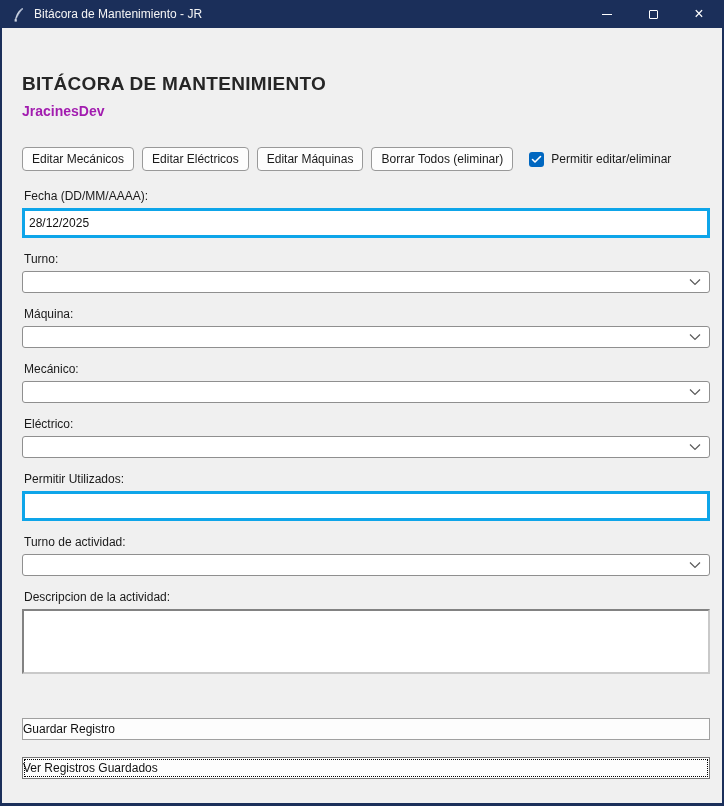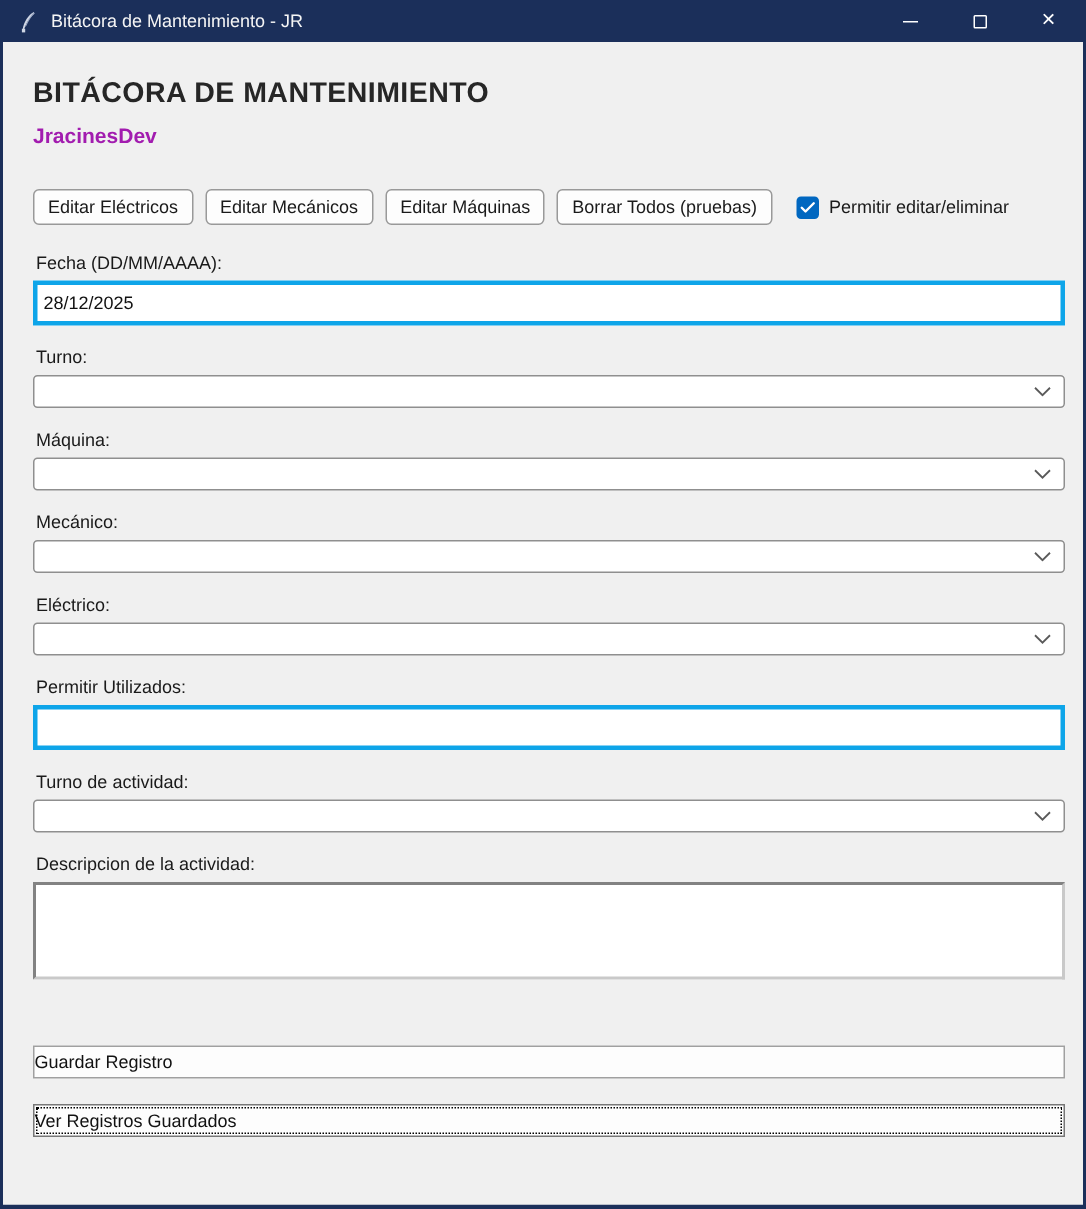--- a/index.html
+++ b/index.html
@@ -8,20 +8,21 @@
     font-family: "Liberation Sans", sans-serif;
     background: #f0f0f0;
   }
   .window {
     width: 724px; height: 806px;
     display: flex; flex-direction: column;
     border-left: 2px solid #1b2f5a;
     border-right: 2px solid #1b2f5a;
     border-bottom: 3px solid #1b2f5a;
     background: #f0f0f0;
+    gap: 21px;
   }
   
   .titlebar {
     height: 28px; flex: 0 0 28px;
     background: #1b2f5a;
     display: flex; align-items: center;
     color: #ffffff;
   }
   .titlebar .app-icon { width: 16px; height: 16px; margin: 0 8px 0 8px; display: flex; align-items: center; justify-content: center; }
   .titlebar .title-text { font-size: 12px; color: #f5f5f5; }
@@ -127,24 +128,24 @@
         </div>
     </div>
   </div>
 
   <div class="content">
 
     <div class="main-title">BITÁCORA DE MANTENIMIENTO</div>
     <div class="sub-title">JracinesDev</div>
 
     <div class="toolbar">
+      <button class="tb-btn">Editar Mecánicos</button>
       <button class="tb-btn">Editar Eléctricos</button>
-      <button class="tb-btn">Editar Mecánicos</button>
       <button class="tb-btn">Editar Máquinas</button>
-      <button class="tb-btn">Borrar Todos (pruebas)</button>
+      <button class="tb-btn">Borrar Todos (eliminar)</button>
       <div class="cb-group">
         <span class="checkbox">
           <svg width="11" height="9" viewBox="0 0 11 9">
             <polyline points="1.5,4.5 4,7 9.5,1.5" fill="none" stroke="#ffffff" stroke-width="1.6" stroke-linecap="round" stroke-linejoin="round"></polyline>
           </svg>
         </span>
         <span class="cb-label">Permitir editar/eliminar</span>
       </div>
     </div>
 

